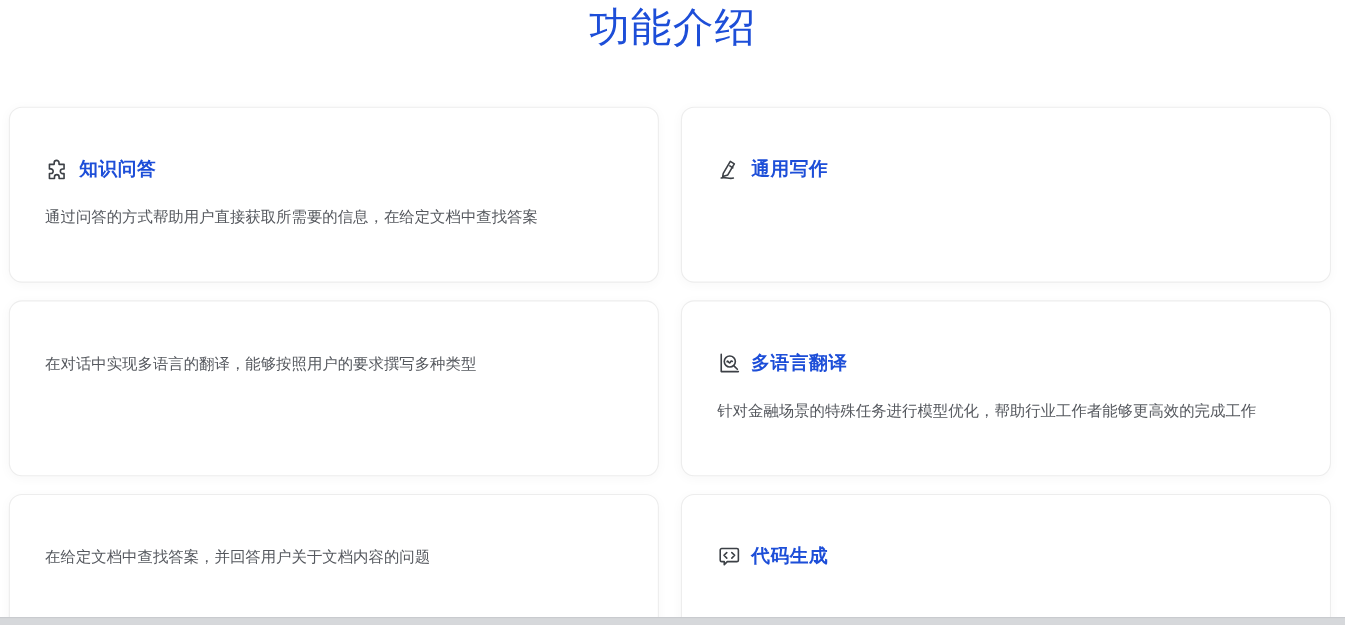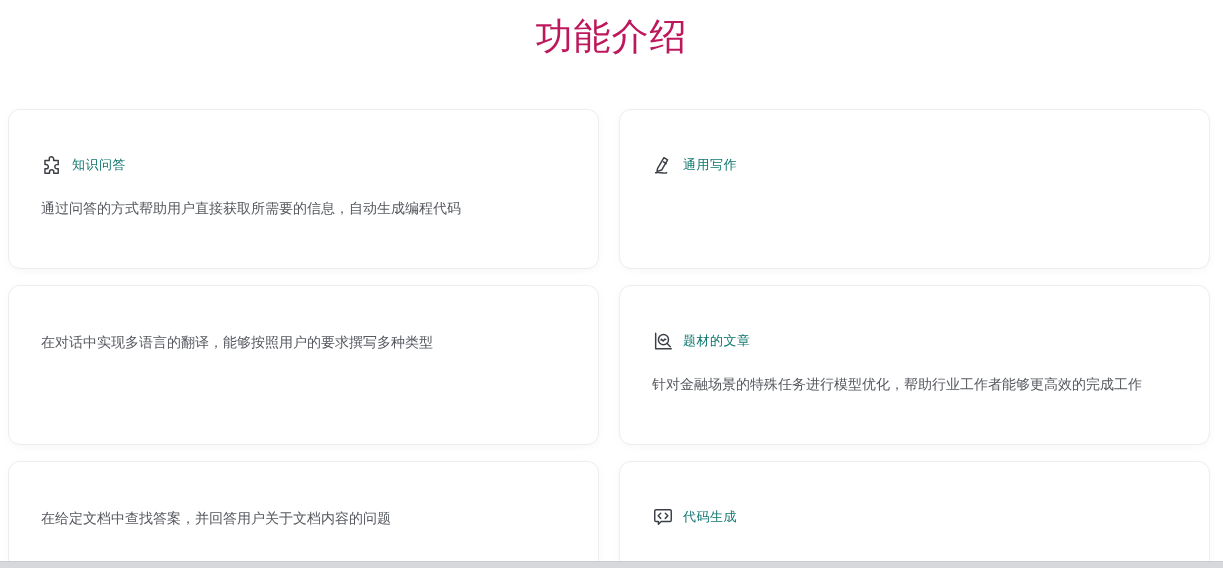--- a/index.html
+++ b/index.html
@@ -3,26 +3,26 @@
 <meta charset="utf-8">
 <style>
   * { margin: 0; padding: 0; box-sizing: border-box; }
   html, body {
     width: 1223px; height: 568px;
     overflow: hidden;
     background: #ffffff;
     font-family: "Liberation Sans", "DejaVu Sans", sans-serif;
   }
   .page-title {
-    margin-top: 12px;
+    margin-top: 0px;
     text-align: center;
     font-size: 37px;
     font-weight: 500;
     letter-spacing: 1px;
-    color: #be185d;
+    color: #1d4ed8;
     line-height: 50px;
     height: 50px;
   }
   .cards-grid {
     margin: 47px 13px 0 8px;
     display: grid;
     grid-template-columns: 1fr 1fr;
     column-gap: 20px;
     row-gap: 16px;
   }
@@ -41,23 +41,23 @@
     margin-bottom: 20px;
   }
   .card-icon {
     width: 22px; height: 22px;
     flex: 0 0 auto;
     color: #3c4046;
     display: inline-flex;
   }
   .card-icon svg { width: 100%; height: 100%; }
   .card-title {
-    font-size: 13px;
-    font-weight: 400;
-    color: #0f766e;
+    font-size: 17px;
+    font-weight: 700;
+    color: #1d4ed8;
     letter-spacing: 0.5px;
   }
   .card-desc {
     font-size: 14px;
     color: #55585e;
     line-height: 24px;
     max-width: 520px;
   }
   .bottom-bar {
     position: fixed;
@@ -76,21 +76,21 @@
 
   <div class="feature-card">
     <div class="card-title-row">
       <span class="card-icon">
         <svg viewBox="0 0 24 24" fill="none" stroke="currentColor" stroke-width="1.6" stroke-linejoin="round">
           <path d="M9 5.5a2.4 2.4 0 0 1 2.4-2.4 2.4 2.4 0 0 1 2.4 2.4V7h5v4.6h-1.4a2.3 2.3 0 0 0-2.3 2.3 2.3 2.3 0 0 0 2.3 2.3h1.4V21h-4.9v-1.5a2.3 2.3 0 0 0-2.3-2.3 2.3 2.3 0 0 0-2.3 2.3V21H4.3v-4.9H5.7A2.3 2.3 0 0 0 8 13.8a2.3 2.3 0 0 0-2.3-2.3H4.3V7H9V5.5z"></path>
         </svg>
       </span>
       <span class="card-title">知识问答</span>
     </div>
-    <p class="card-desc">通过问答的方式帮助用户直接获取所需要的信息，自动生成编程代码</p>
+    <p class="card-desc">通过问答的方式帮助用户直接获取所需要的信息，在给定文档中查找答案</p>
   </div>
 
   <div class="feature-card">
     <div class="card-title-row">
       <span class="card-icon">
         <svg viewBox="0 0 24 24" fill="none" stroke="currentColor" stroke-width="1.6" stroke-linecap="round" stroke-linejoin="round">
           <path d="M6 16l7-12 4 2.5-6.5 11L5.5 19z"></path>
           <path d="M12.5 8.5l3 2"></path>
           <path d="M4 20.5c4-1.5 8 1.5 12 0"></path>
         </svg>
@@ -106,21 +106,21 @@
   <div class="feature-card">
     <div class="card-title-row">
       <span class="card-icon">
         <svg viewBox="0 0 24 24" fill="none" stroke="currentColor" stroke-width="1.6" stroke-linecap="round" stroke-linejoin="round">
           <path d="M4 3.5v17h17"></path>
           <circle cx="12.5" cy="10.5" r="5.5"></circle>
           <path d="M9.8 10.8c.8-2.2 1.7 1.8 2.7 1 .9-.8 1.3-2.5 2.5-1.5"></path>
           <path d="M16.6 14.8l3.4 3.4"></path>
         </svg>
       </span>
-      <span class="card-title">题材的文章</span>
+      <span class="card-title">多语言翻译</span>
     </div>
     <p class="card-desc">针对金融场景的特殊任务进行模型优化，帮助行业工作者能够更高效的完成工作</p>
   </div>
 
   <div class="feature-card">
     <p class="card-desc">在给定文档中查找答案，并回答用户关于文档内容的问题</p>
   </div>
 
   <div class="feature-card">
     <div class="card-title-row">

